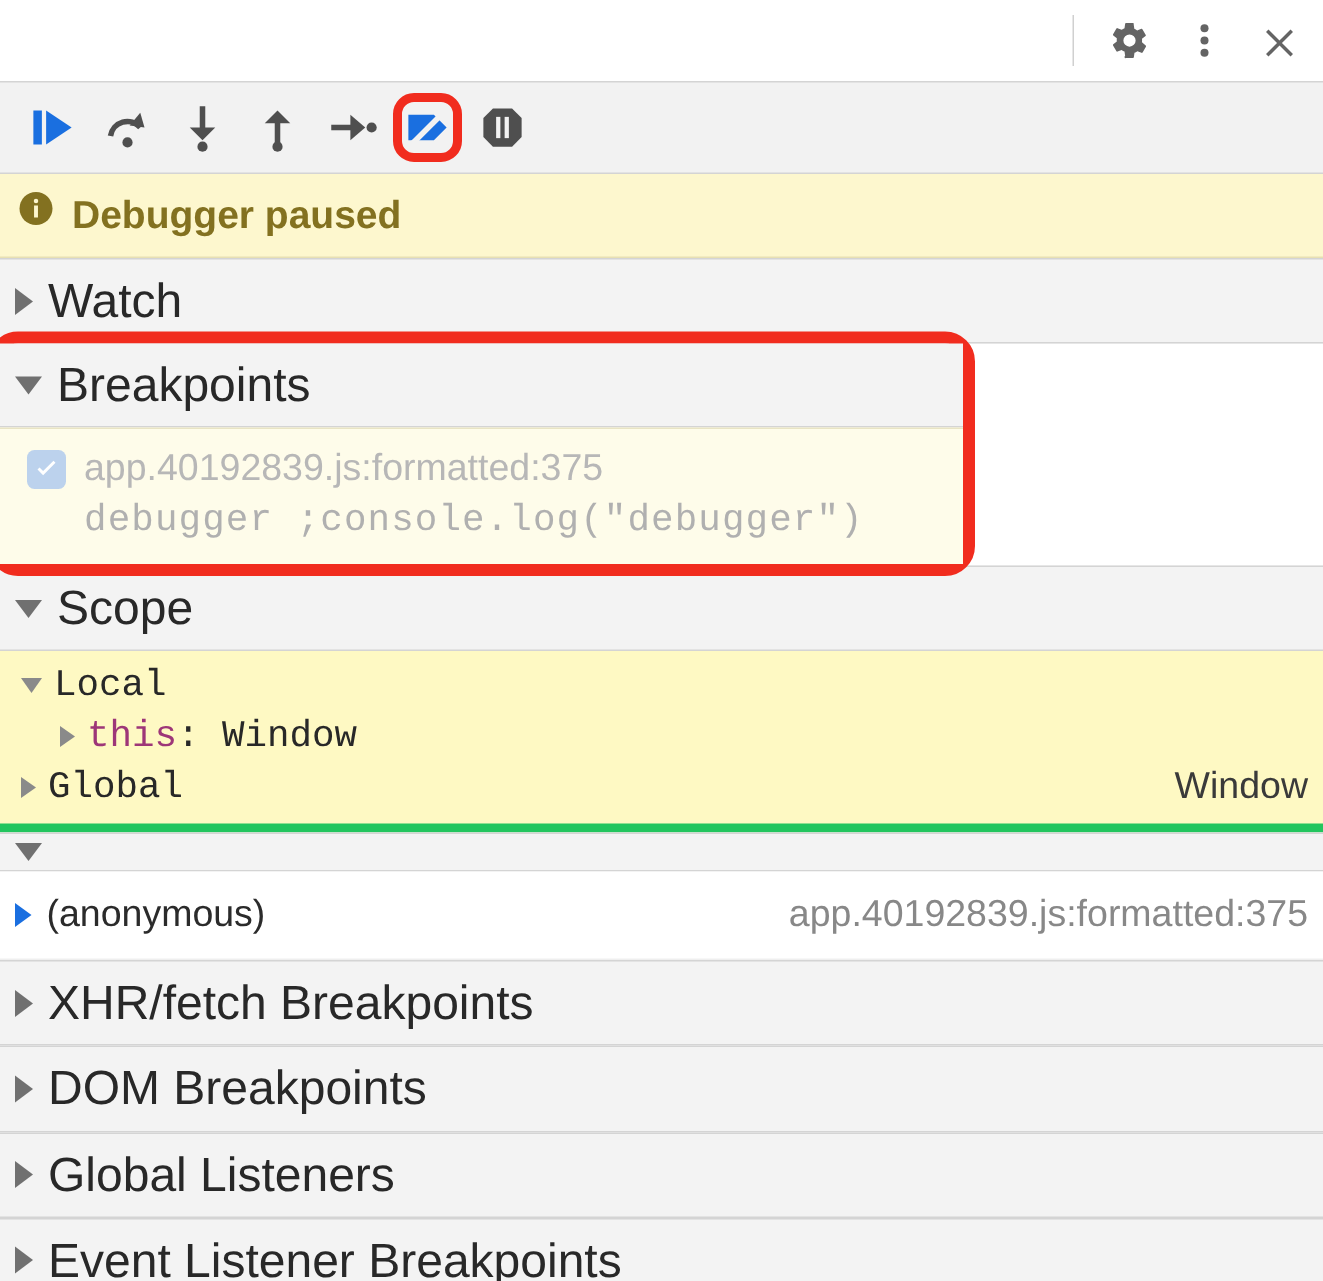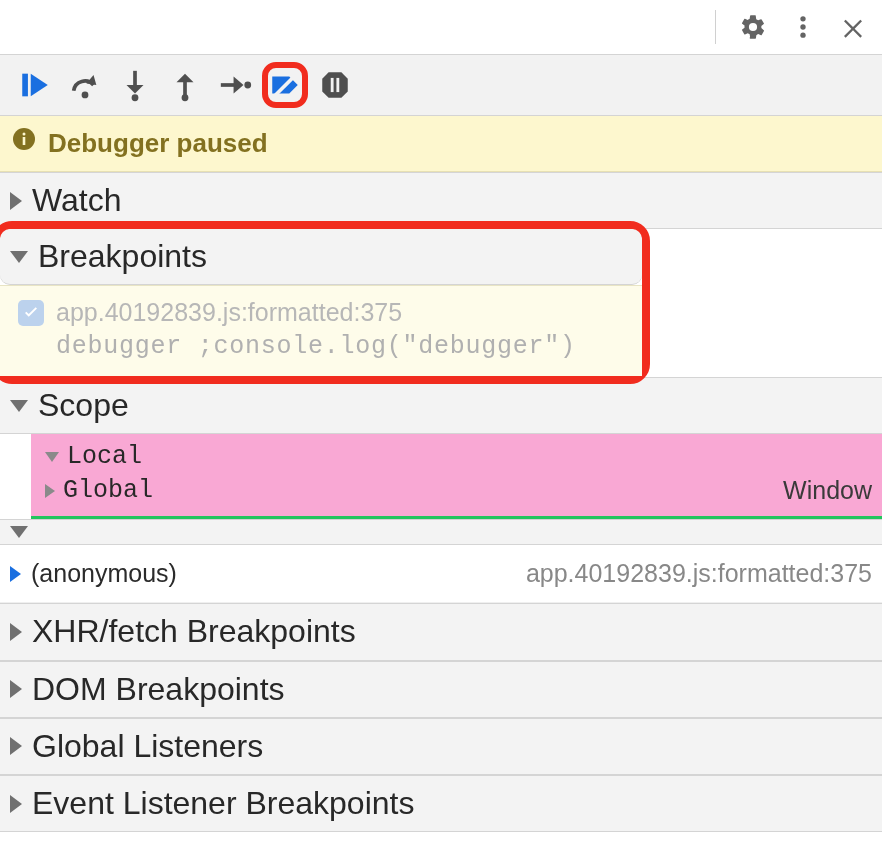--- a/index.html
+++ b/index.html
@@ -155,24 +155,23 @@
   .bp-code {
     font-family:var(--mono);
     color:#b0b0b0;
     font-size:25px;
     letter-spacing:0.03em;
     padding-left:38px;
   }
 
   
   .content {
-    background:#f9a8d4;
+    background:#fef9c3;
     padding:6px 10px 8px 10px;
-    border-bottom:3px solid #22c55e;
-    margin-left:31px;
+    border-bottom:6px solid #22c55e;
   }
   .row {
     display:flex; align-items:center;
     font-family:var(--mono);
     font-size:25px;
     padding-left:4px;
   }
   .row.indent1 { padding-left:30px; }
   .row .rhs { margin-left:auto; font-family:Liberation Sans, sans-serif; color:#3a3a3a; }
   .this { color:var(--code-this); }
@@ -276,21 +275,21 @@
   </span>
   <span class="txt">Debugger paused</span>
 </div>
 
 <div class="panel-head">
   <span class="tri right"></span>
   <span>Watch</span>
 </div>
 
 <div class="bp-wrap">
-  <div class="panel-head" style="border-top:none;border-radius:10px;">
+  <div class="panel-head" style="border-top:none;">
     <span class="tri down"></span>
     <span>Breakpoints</span>
   </div>
   <div class="bp-body">
     <div class="bp-line1">
       <span class="bp-check">
         <svg viewBox="0 0 24 24">
             <path d="M20 6 9 17l-5-5 1.8-1.8L9 13.4 18.2 4.2z"></path>
           </svg>
       </span>
@@ -302,20 +301,25 @@
 
 <div class="panel-head">
   <span class="tri down"></span>
   <span>Scope</span>
 </div>
 <div class="content">
   <div class="row">
     <span class="tri small-down"></span>
     <span class="mono">Local</span>
   </div>
+  <div class="row indent1">
+    <span class="tri small-right"></span>
+    <span class="this mono">this</span>
+    <span class="mono">: Window</span>
+  </div>
   <div class="row">
     <span class="tri small-right"></span>
     <span class="mono">Global</span>
     <span class="rhs">Window</span>
   </div>
 </div>
 
 <div class="panel-head">
   <span class="tri down"></span>
 </div>

